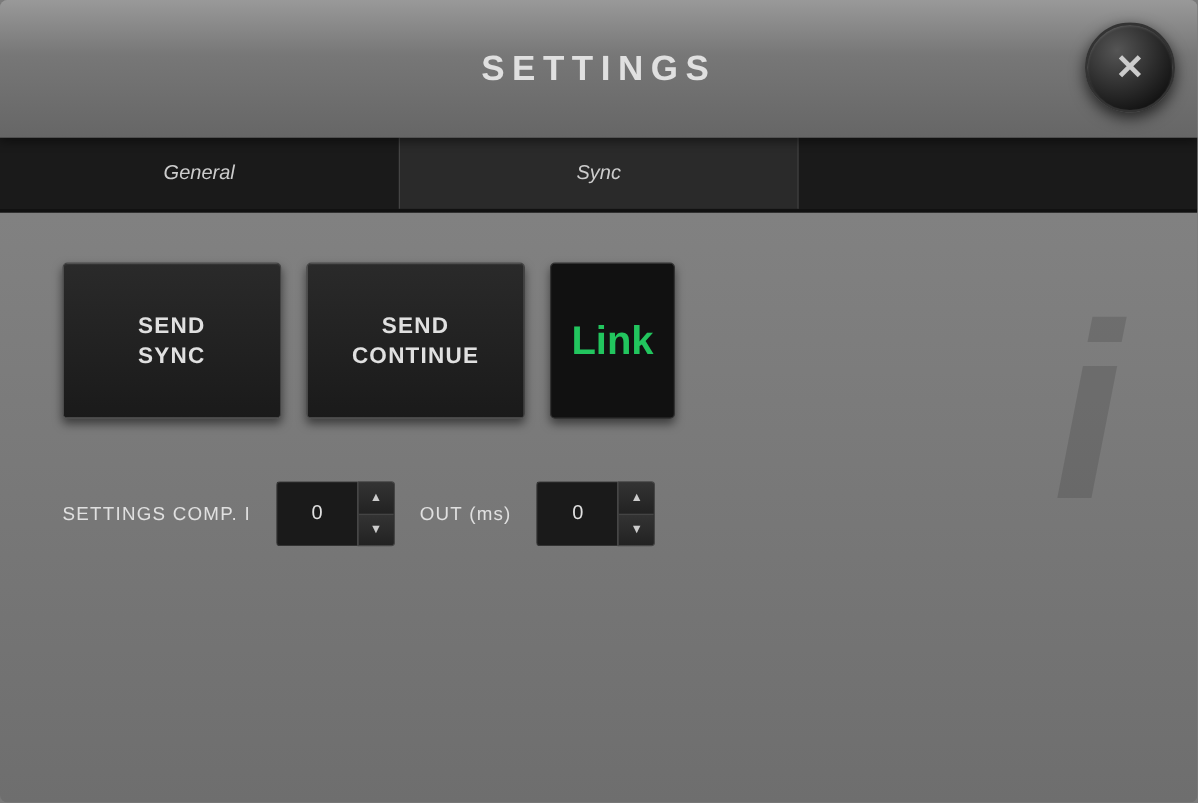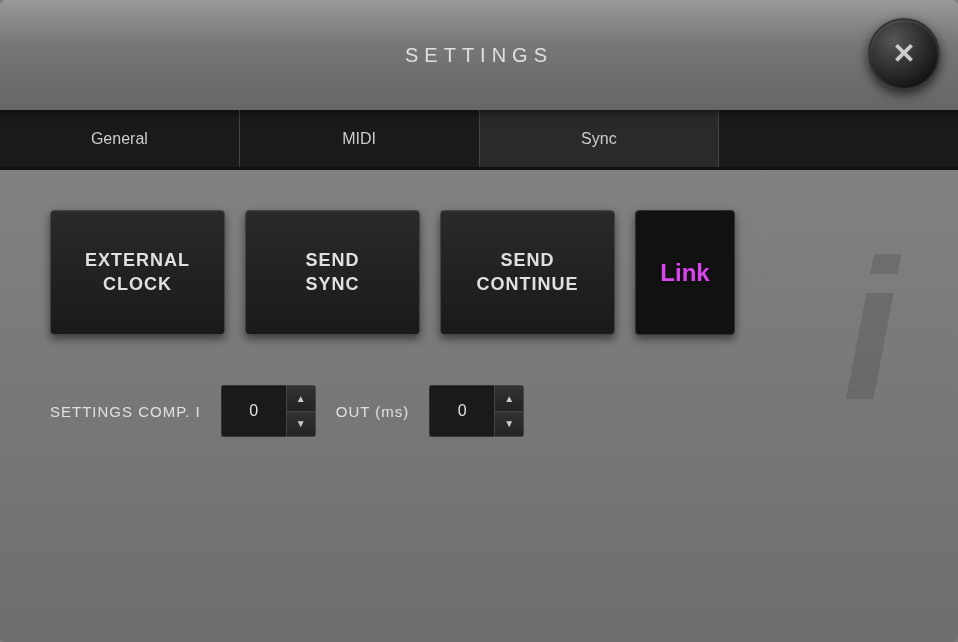--- a/index.html
+++ b/index.html
@@ -28,22 +28,22 @@
       background: linear-gradient(180deg, #999 0%, #777 40%, #666 100%);
       display: flex;
       align-items: center;
       justify-content: center;
       position: relative;
       box-shadow: 0 3px 8px rgba(0,0,0,0.5);
     }
 
     .header-title {
       color: #e0e0e0;
-      font-size: 20px;
-      font-weight: 400;
+      font-size: 28px;
+      font-weight: 700;
       letter-spacing: 6px;
     }
 
     .close-button {
       position: absolute;
       right: 18px;
       top: 18px;
       width: 72px;
       height: 72px;
       background: radial-gradient(circle at 35% 30%, #555, #1a1a1a 70%, #000);
@@ -63,20 +63,21 @@
       line-height: 1;
     }
 
     
     .tab-bar {
       width: 100%;
       height: 60px;
       background: #222;
       display: flex;
       border-bottom: 3px solid #111;
+      font-style: italic;
     }
 
     .tab {
       flex: 1;
       display: flex;
       align-items: center;
       justify-content: center;
       color: #ccc;
       font-size: 16px;
       cursor: pointer;
@@ -147,22 +148,22 @@
       border: 1px solid #333;
       border-radius: 4px;
       cursor: pointer;
       display: flex;
       align-items: center;
       justify-content: center;
       box-shadow: 0 4px 8px rgba(0,0,0,0.5);
     }
 
     .link-text {
-      color: #d946ef;
-      font-size: 24px;
+      color: #22c55e;
+      font-size: 32px;
       font-weight: bold;
     }
 
     
     .controls-row {
       display: flex;
       align-items: center;
       gap: 20px;
     }
 
@@ -228,39 +229,33 @@
     <span class="header-title">SETTINGS</span>
     <div class="close-button">
       <span class="x-icon">✕</span>
     </div>
   </div>
 
   <div class="tab-bar">
     <div class="tab">
       <span>General</span>
     </div>
-    <div class="tab">
-      <span>MIDI</span>
-    </div>
     <div class="tab active">
       <span>Sync</span>
     </div>
     <div class="tab">
       <span></span>
     </div>
   </div>
 
   <div class="main-content">
 
     <div class="watermark">i</div>
 
     <div class="buttons-row">
-      <div class="toggle-button">
-        <span>EXTERNAL<br>CLOCK</span>
-      </div>
       <div class="toggle-button">
         <span>SEND<br>SYNC</span>
       </div>
       <div class="toggle-button">
         <span>SEND<br>CONTINUE</span>
       </div>
       <div class="link-button">
         <span class="link-text">Link</span>
       </div>
     </div>

